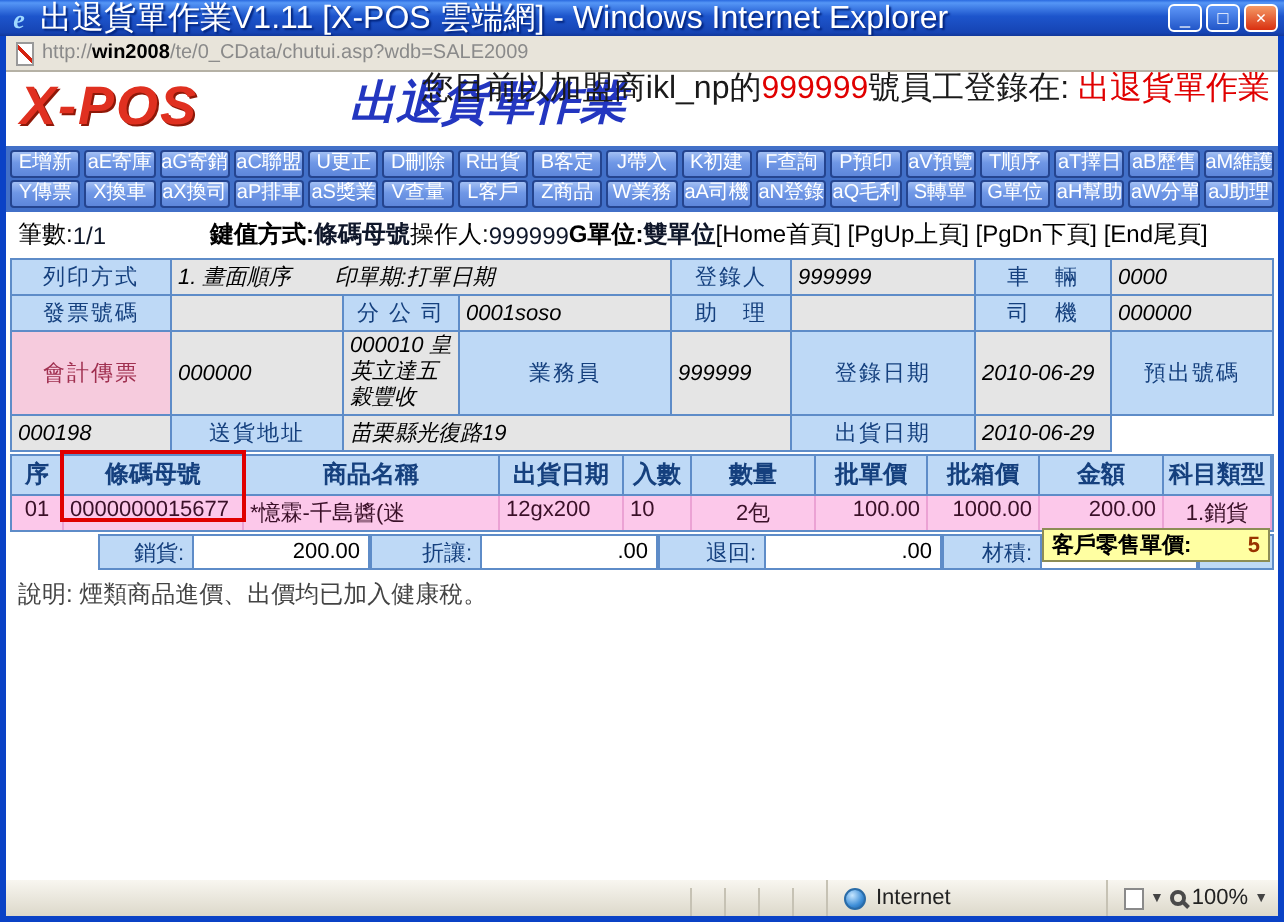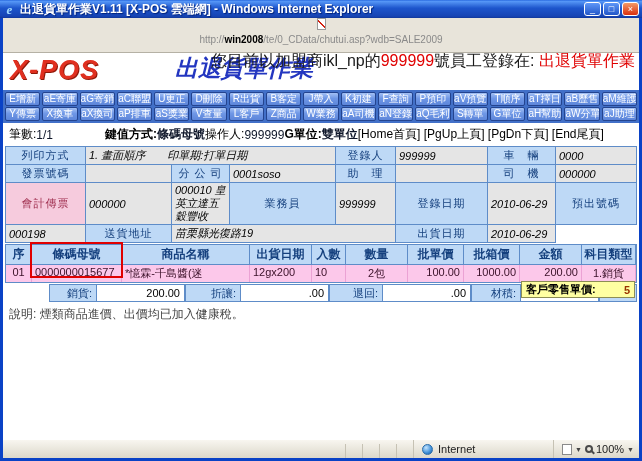--- a/index.html
+++ b/index.html
@@ -4,29 +4,29 @@
 <style>
   * { margin:0; padding:0; box-sizing:border-box; font-family:"Liberation Sans",sans-serif; }
   html,body { width:642px; height:461px; overflow:hidden; }
   .window { width:642px; height:461px; background:#0a42c6; display:flex; flex-direction:column; }
 
   
   .titlebar { height:18px; display:flex; align-items:center; gap:4px; padding:0 3px;
     background:linear-gradient(180deg,#2a6ae0 0%,#5596f6 8%,#1d55cc 45%,#1644ب 90%,#11379a 100%);
     background:linear-gradient(180deg,#2a6ae0 0%,#5596f6 8%,#1d55cc 45%,#1644b4 90%,#11379a 100%); }
   .ie-icon { width:13px; height:13px; color:#9fd9ff; font:italic bold 13px "Liberation Serif",serif; line-height:13px; text-align:center; }
-  .win-title { flex:1; color:#fff; font-weight:bold; font-size:12px; white-space:nowrap; overflow:hidden; text-shadow:1px 1px 1px #00227a; }
+  .win-title { flex:1; color:#fff; font-weight:normal; font-size:16px; white-space:nowrap; overflow:hidden; text-shadow:1px 1px 1px #00227a; }
   .tb-btns { display:flex; gap:2px; }
   .tb-btn { width:17px; height:14px; border:1px solid #fff; border-radius:3px; color:#fff; font-size:9px; line-height:12px; text-align:center;
     background:linear-gradient(#5e97f8,#2256c8); }
   .tb-btn.close { background:linear-gradient(#f49a66,#d93010); }
 
   
-  .addressbar { height:35px; margin:0 3px; background:#e8e4da; border-bottom:1px solid #b5b1a5;
-    display:flex; align-items:center; gap:4px; padding:0 5px;flex-direction:column; }
+  .addressbar { height:18px; margin:0 3px; background:#e8e4da; border-bottom:1px solid #b5b1a5;
+    display:flex; align-items:center; gap:4px; padding:0 5px; }
   .addr-icon { width:9px; height:12px; background:#fff; border:1px solid #999; position:relative; flex:0 0 auto; }
   .addr-icon::after { content:""; position:absolute; inset:0; background:linear-gradient(45deg,transparent 42%,#d42210 42%,#d42210 58%,transparent 58%); }
   .url { font-size:10px; color:#8a8a8a; white-space:nowrap; overflow:hidden; }
   .url .host { color:#000; font-weight:bold; }
 
   
   .page { flex:1; margin:0 3px; background:#fff; position:relative; display:flex; flex-direction:column; overflow:hidden; }
 
   .page-header { position:relative; height:37px; flex:0 0 auto; }
   .logo { position:absolute; left:7px; top:2px; font-size:27px; font-weight:bold; font-style:italic; letter-spacing:1px;

